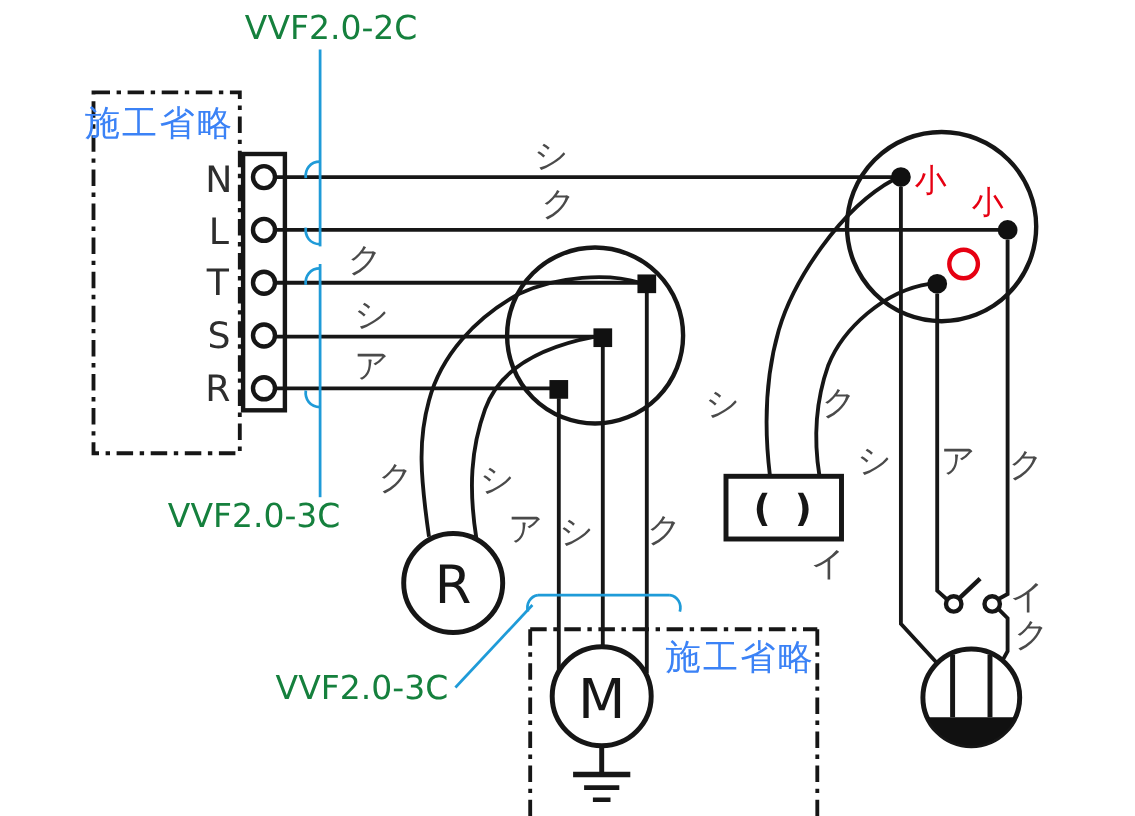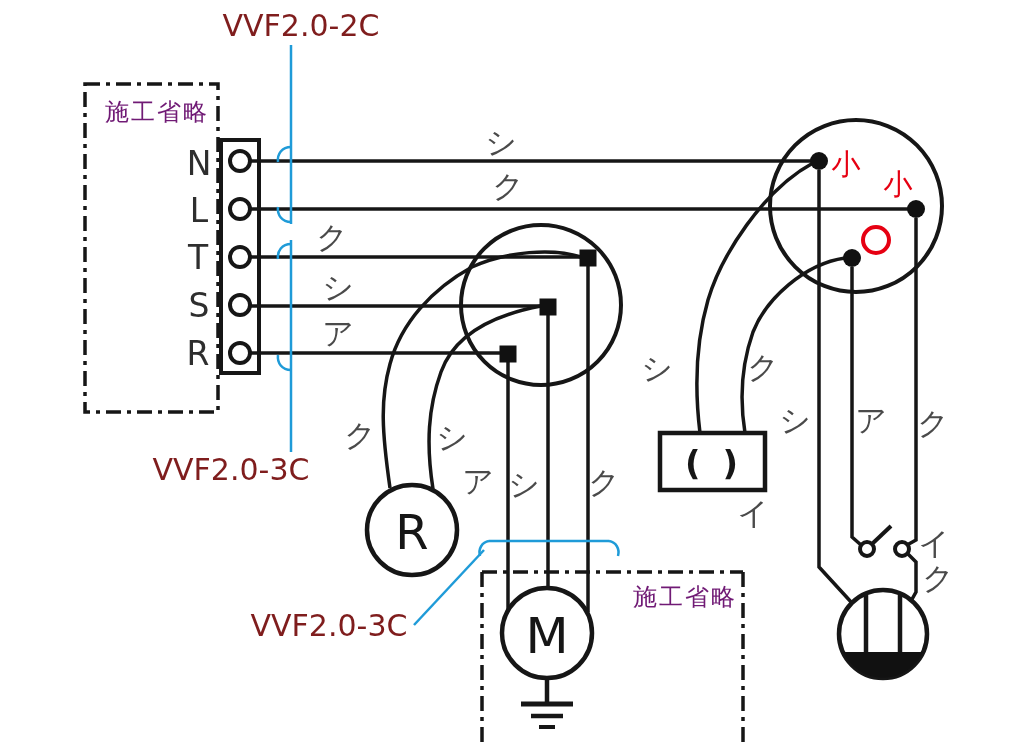--- a/index.html
+++ b/index.html
@@ -5,22 +5,22 @@
   html,body{margin:0;padding:0;background:#fff;}
   .stage{position:relative;width:1032px;height:742px;background:#ffffff;overflow:hidden;
          font-family:"DejaVu Sans","Liberation Sans",sans-serif;}
   .stage svg{position:absolute;left:0;top:0;}
   #labels{position:absolute;left:0;top:0;width:100%;height:100%;}
   .lbl{position:absolute;transform:translate(-50%,-50%);white-space:nowrap;line-height:1;
        font-family:"DejaVu Sans","Liberation Sans",sans-serif;}
   .kana{font-size:31px;color:#4a4a4a;}
   .term{font-size:33px;color:#2e2e2e;}
   .red{font-size:29px;color:#e60012;}
-  .blue{font-size:30px;color:#7f1d1d;font-weight:500;}
-  .box{font-size:24px;color:#701a75;letter-spacing:2px;margin-left:12px;}
+  .blue{font-size:30px;color:#15803d;font-weight:500;}
+  .box{font-size:32px;color:#3b82f6;letter-spacing:2px;}
   .devR{font-size:48px;color:#161616;font-weight:500;}
   .devM{font-size:50px;color:#161616;font-weight:500;}
   .paren{font-size:34px;color:#161616;font-weight:700;letter-spacing:5px;}
   .ring{width:22px;height:22px;border:4.5px solid #e60012;border-radius:50%;font-size:0;}
 </style>
 </head>
 <body>
 
 <div class="stage">
 

